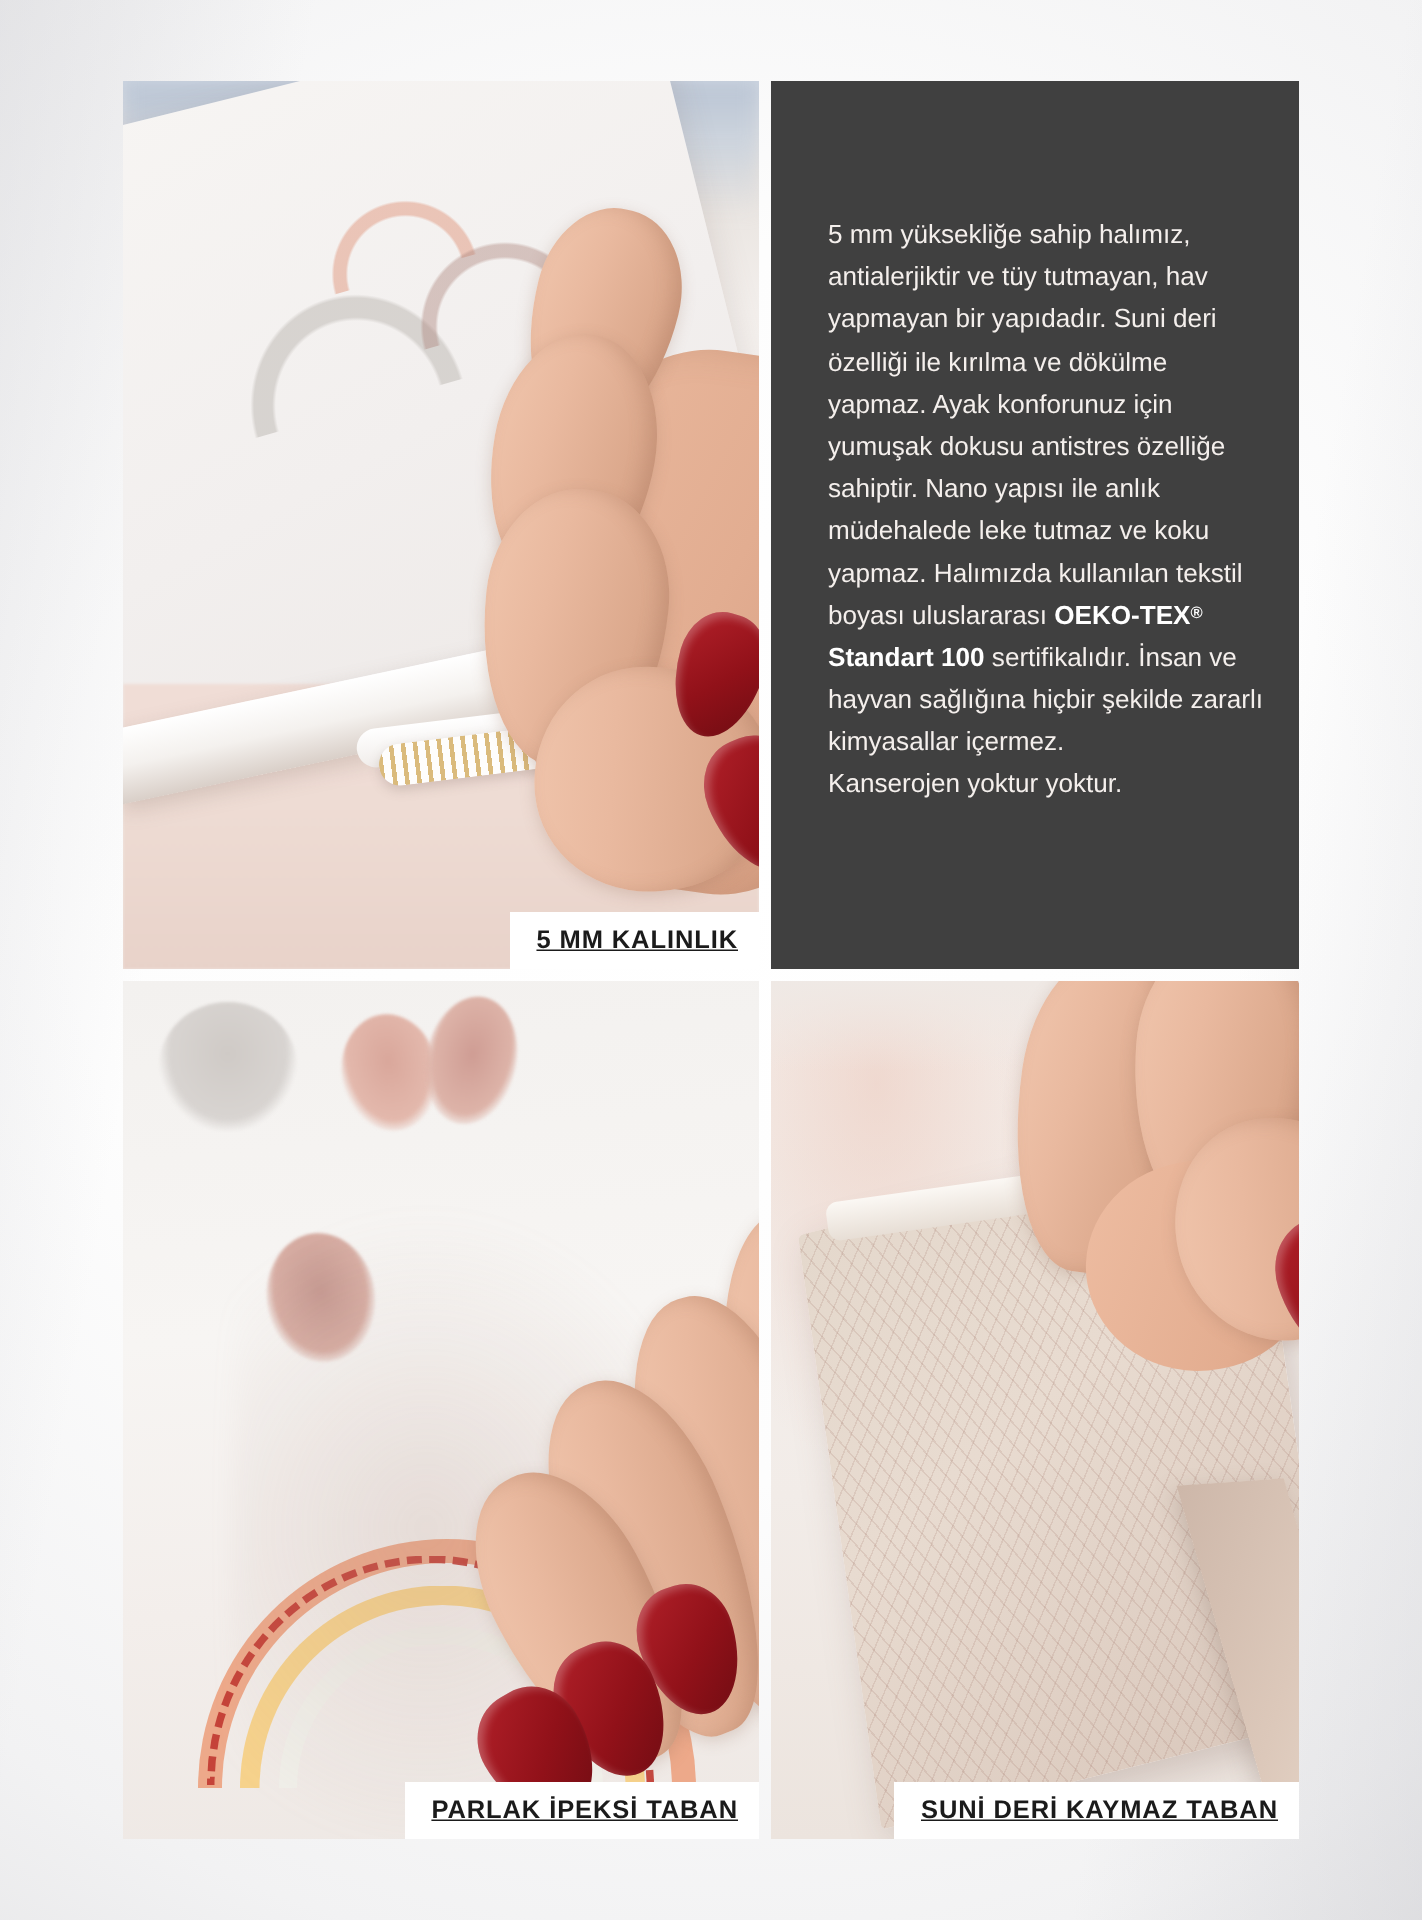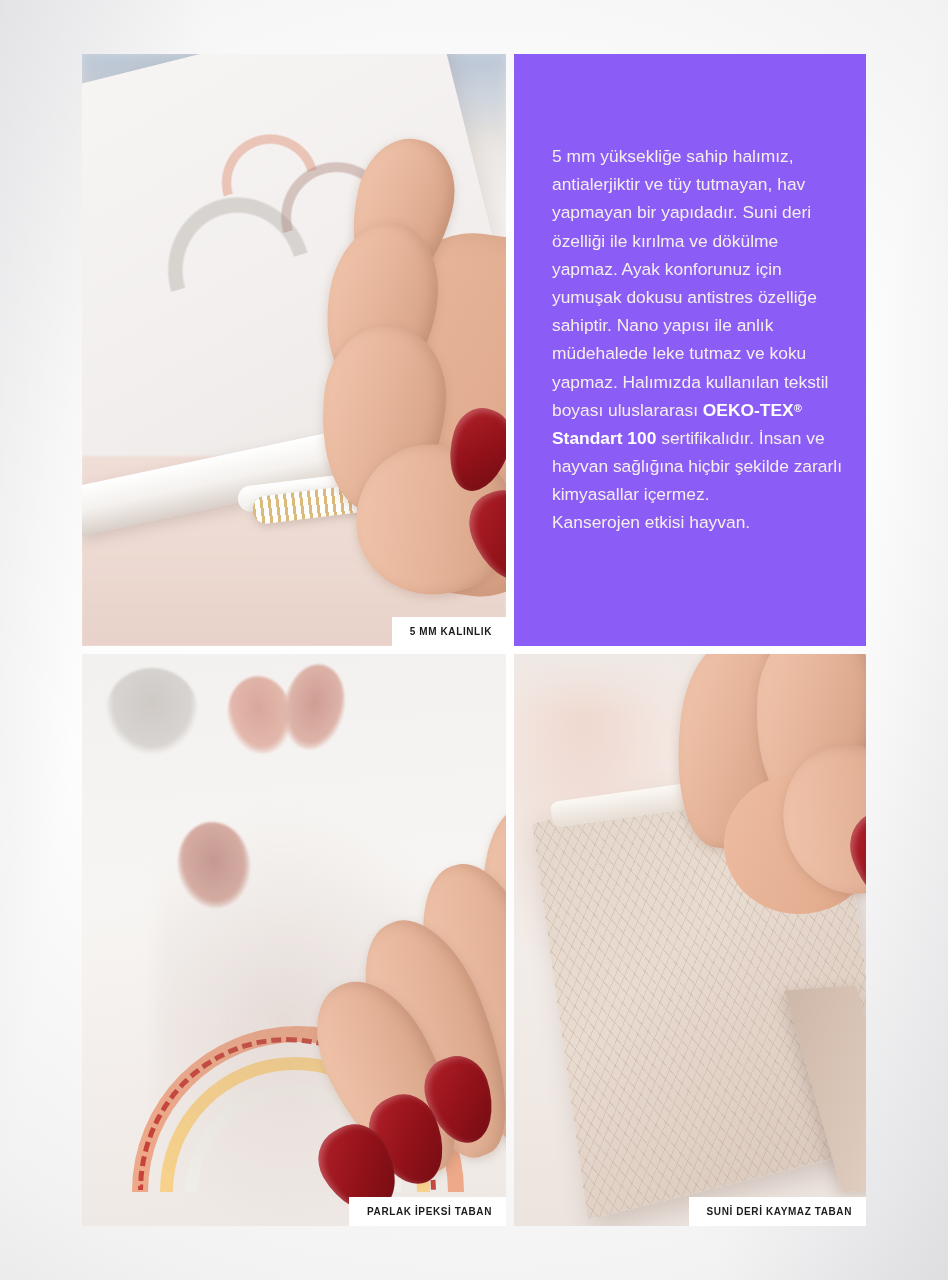--- a/index.html
+++ b/index.html
@@ -49,26 +49,27 @@
     background: #e9e4e0;
   }
 
   
   .caption {
     position: absolute;
     right: 0;
     bottom: 0;
     background: #ffffff;
     color: #1b1b1b;
-    font-size: 10px;
+    font-size: 17px;
     font-weight: bold;
     letter-spacing: 0.6px;
     padding: 9px 14px 9px 18px;
     white-space: nowrap;
     z-index: 6;
+    text-decoration: underline;
   }
 
   
   .c1 {
     background:
       linear-gradient(180deg, #cfd7e2 0%, #e7e2de 10%, #f3efec 26%, #fbf8f6 55%, #f6eeea 78%, #efe3dd 100%);
   }
   .c1 .rugtop {
     position: absolute;
     left: -40px; top: -10px;
@@ -168,21 +169,21 @@
     right: -60px; top: 120px;
     width: 250px; height: 360px;
     background: linear-gradient(110deg, #eab99e 0%, #e2ad91 50%, #d49b7f 100%);
     border-radius: 45% 30% 40% 50%;
     transform: rotate(8deg);
     box-shadow: inset -10px 0 22px rgba(160,110,85,0.25);
   }
 
   
   .c2 {
-    background: #8b5cf6;
+    background: #404040;
     padding: 2px;
   }
   .textpanel {
     position: absolute;
     left: 38px;
     top: 88px;
     right: 18px;
     color: #f4efec;
     font-size: 17.4px;
     line-height: 1.62;
@@ -364,21 +365,21 @@
       <div class="finger f4"></div>
       <div class="nail n2"></div>
       <div class="nail n1"></div>
     </div>
     <div class="caption">5 MM KALINLIK</div>
   </div>
 
   <div class="cell c2">
     <div class="textpanel">
       <span>5 mm yüksekliğe sahip halımız, antialerjiktir ve tüy tutmayan, hav yapmayan bir yapıdadır. Suni deri özelliği ile kırılma ve dökülme yapmaz. Ayak konforunuz için yumuşak dokusu antistres özelliğe sahiptir. Nano yapısı ile anlık müdehalede leke tutmaz ve koku yapmaz. Halımızda kullanılan tekstil boyası uluslararası </span><b>OEKO-TEX</b><b class="reg">®</b> <b>Standart 100</b><span> sertifikalıdır. İnsan ve hayvan sağlığına hiçbir şekilde zararlı kimyasallar içermez.</span><br>
-      <span>Kanserojen etkisi hayvan.</span>
+      <span>Kanserojen yoktur yoktur.</span>
     </div>
   </div>
 
   <div class="cell c3">
     <div class="h-grey"></div>
     <div class="h-pink1"></div>
     <div class="h-pink2"></div>
     <div class="h-pink3"></div>
     <div class="rainbow">
       <div class="arc arc1"></div>

